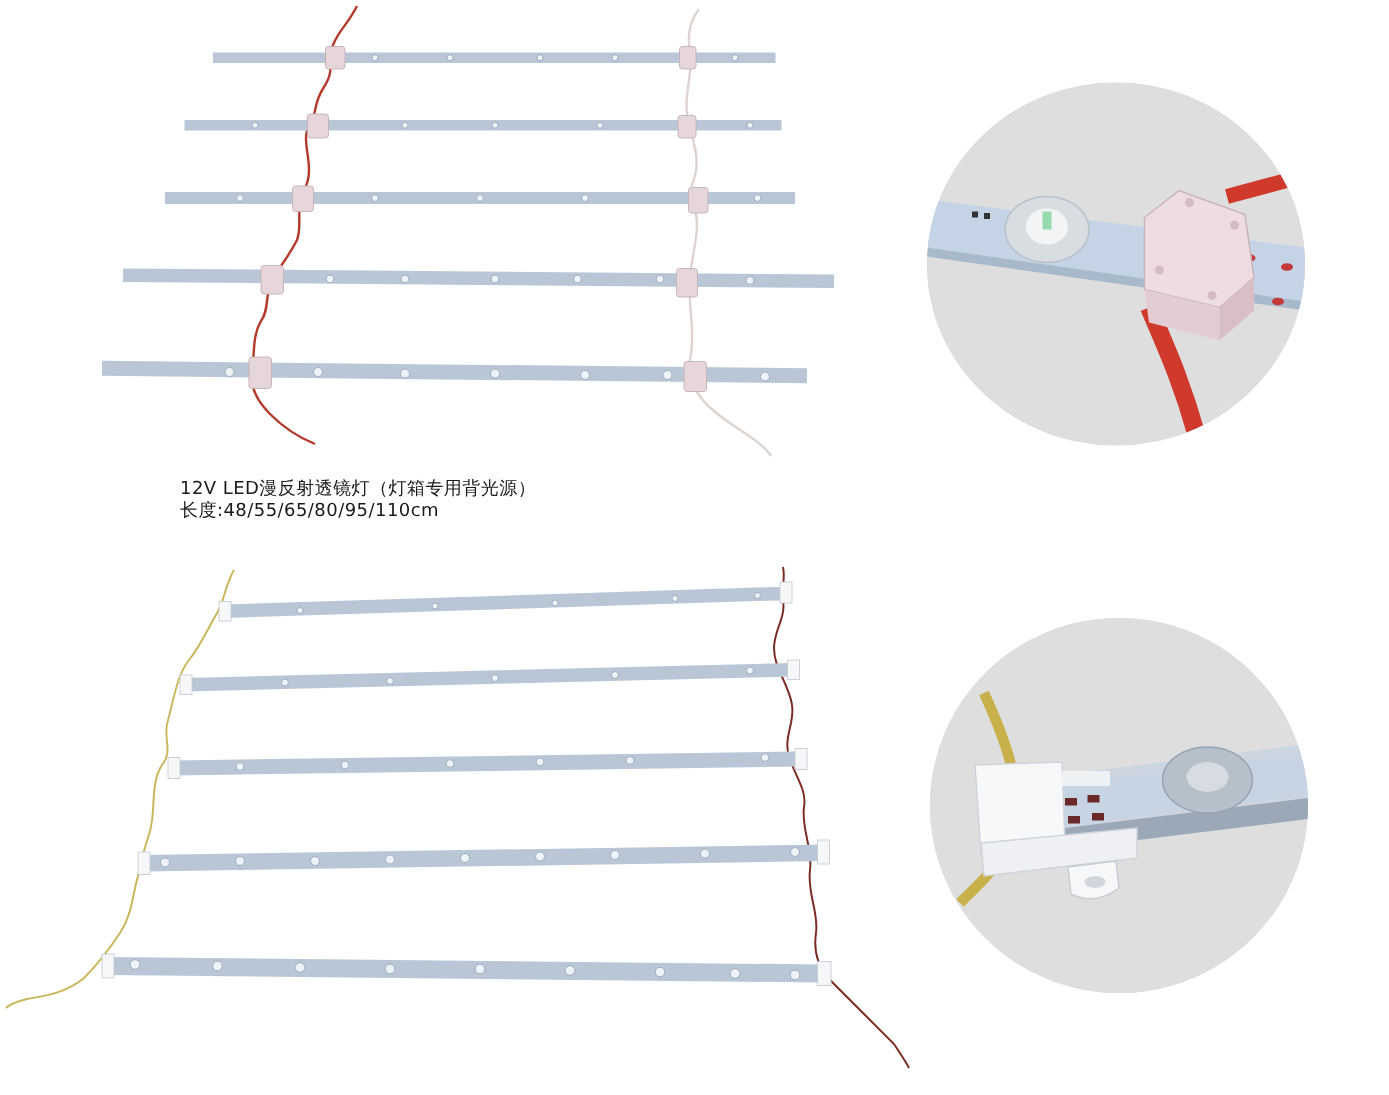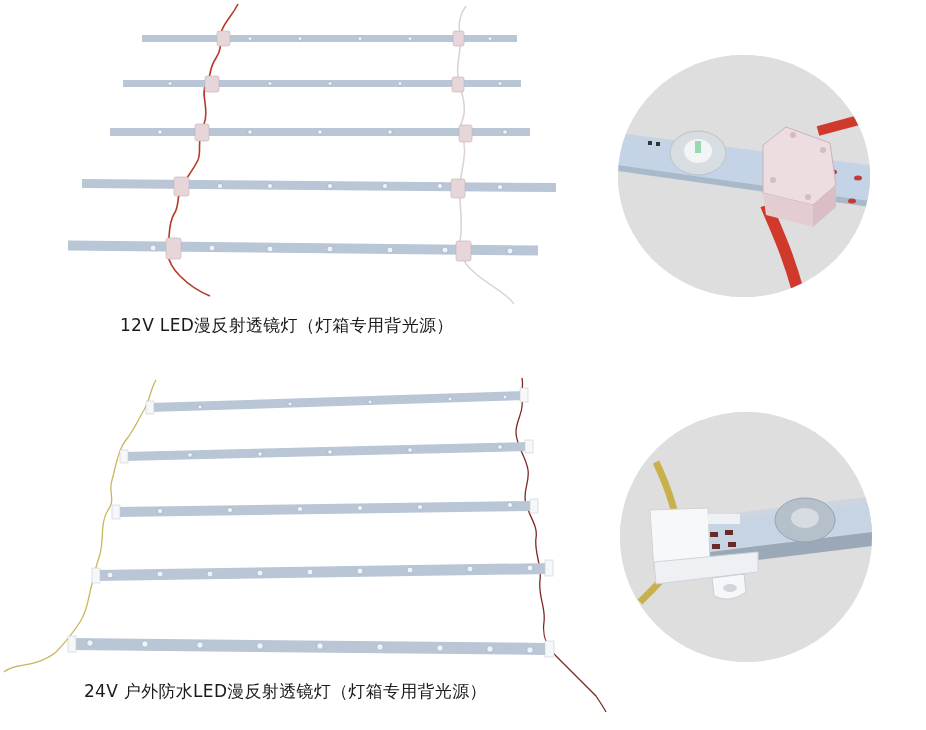--- a/index.html
+++ b/index.html
@@ -1,19 +1,19 @@
 <!DOCTYPE html>
 <html><head>
 <meta charset="utf-8">
 <style>
   html, body { margin: 0; padding: 0; background: #ffffff; }
   body { width: 926px; height: 730px; position: relative; overflow: hidden; font-family: "DejaVu Sans", sans-serif; }
   .panel { position: absolute; }
   svg { display: block; }
-  .caption { position: absolute; text-align: left; color: #1a1a1a; font-family: "DejaVu Sans", sans-serif; font-size: 17px; line-height: 15px; letter-spacing: 0.3px; white-space: nowrap; }
+  .caption { position: absolute; text-align: left; color: #1a1a1a; font-family: "DejaVu Sans", sans-serif; font-size: 12px; line-height: 15px; letter-spacing: 0.3px; white-space: nowrap; }
   .caption .line { display: block; }
   .detail { position: absolute; border-radius: 50%; overflow: hidden; background: #dedede; }
 </style>
 </head>
 <body>
 
 <div class="panel" style="left:0;top:0;width:600px;height:310px;">
   <svg width="600" height="310" viewBox="0 0 600 310">
 
     <path d="M238 4 C232 16,226 20,222 30 C216 40,225 44,216 58 C208 70,212 76,206 84 C200 94,210 110,204 124 C196 140,202 150,198 160 C192 172,186 178,182 186 C176 196,180 206,174 214 C168 224,170 236,168 246 C166 258,172 268,180 276 C190 286,200 292,210 296" stroke="#b33a2a" stroke-width="1.6" fill="none"></path>
@@ -69,20 +69,21 @@
       <rect x="174" y="177" width="15" height="19" rx="2"></rect>
       <rect x="451" y="179" width="14" height="19" rx="2"></rect>
       <rect x="166" y="238" width="15" height="21" rx="2"></rect>
       <rect x="456" y="241" width="15" height="20" rx="2"></rect>
     </g>
   </svg>
 </div>
 
 <div class="caption" style="left:120px;top:318px;width:320px;">
   <span class="line">12V  LED漫反射透镜灯（灯箱专用背光源）</span>
+  <span class="line">长度:48/55/65/80/95/110cm</span>
 </div>
 
 <div class="panel" style="left:0;top:370px;width:620px;height:350px;">
   <svg width="620" height="350" viewBox="0 0 620 350">
 
     <path d="M156 10 C150 20,150 30,144 40 C138 50,134 60,126 70 C118 80,116 96,112 110 C108 122,116 130,108 140 C100 152,104 170,100 184 C96 196,94 204,92 214 C88 228,88 240,80 252 C72 264,66 272,56 282 C44 292,30 294,18 296 C10 298,6 300,4 302" stroke="#c9b65a" stroke-width="1.3" fill="none"></path>
 
     <path d="M522 8 C524 18,520 24,522 30 C524 42,516 50,516 62 C516 76,526 86,528 100 C530 112,522 122,526 134 C530 148,538 156,536 168 C534 182,542 196,540 210 C538 226,546 238,544 252 C542 266,546 276,556 286 C568 298,584 314,596 326 C600 332,604 338,606 342" stroke="#7a2a22" stroke-width="1.3" fill="none"></path>
 
     <g fill="#b9c6d6">
@@ -139,21 +140,20 @@
       <rect x="530" y="129" width="8" height="14"></rect>
       <rect x="92" y="198" width="8" height="15"></rect>
       <rect x="545" y="190" width="8" height="16"></rect>
       <rect x="68" y="266" width="8" height="16"></rect>
       <rect x="545" y="271" width="9" height="16"></rect>
     </g>
   </svg>
 </div>
 
 <div class="caption" style="left:84px;top:684px;width:400px;">
-  <span class="line">24V  户外防水LED漫反射透镜灯（灯箱专用背光源）</span>
 </div>
 
 <div class="detail" style="left:618px;top:55px;width:252px;height:242px;">
   <svg width="252" height="242" viewBox="0 0 252 242">
     <rect width="252" height="242" fill="#dedede"></rect>
 
     <polygon points="0,78 252,110 252,146 0,110" fill="#c4d4e6"></polygon>
     <polygon points="0,110 252,146 252,152 0,116" fill="#a9b9cc"></polygon>
 
     <g fill="#c23a3a">

